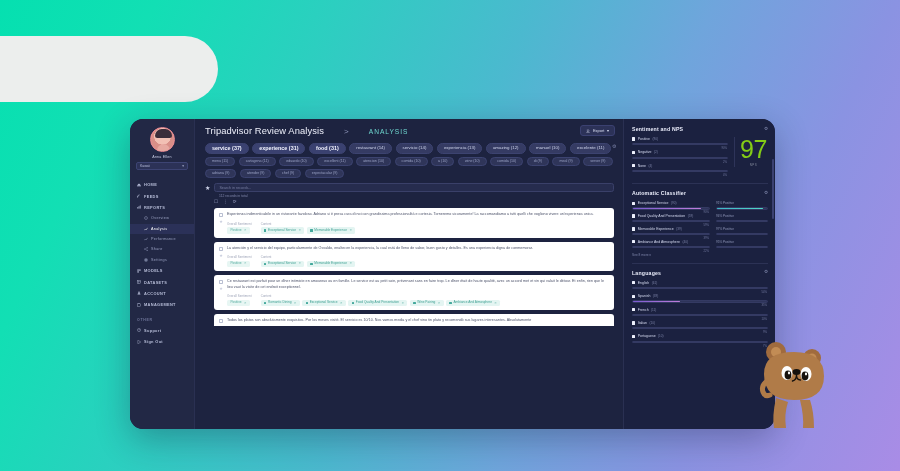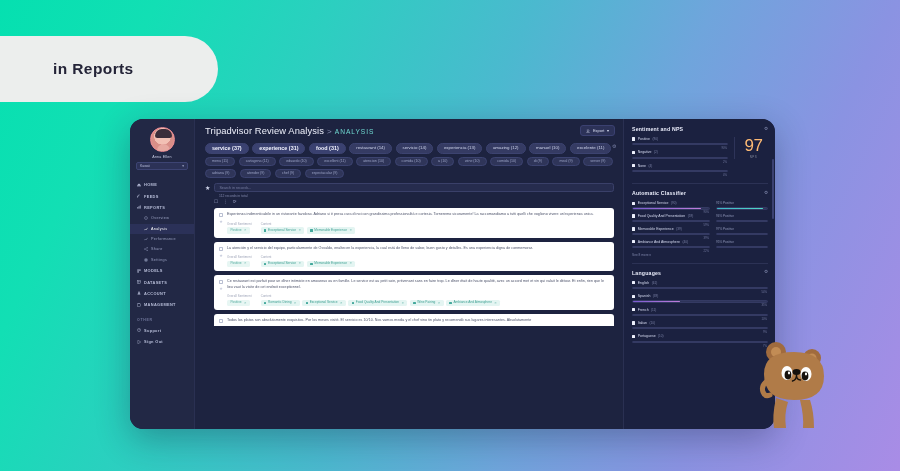--- a/index.html
+++ b/index.html
@@ -80,21 +80,21 @@
   .nav-item.active.sub { background: #2b3158; }
   .ni { width: 4px; height: 4px; flex: 0 0 4px; position: relative; }
   .ni svg { width: 4px; height: 4px; display: block; }
 
   
   .main { flex: 1; min-width: 0; display: flex; flex-direction: column; }
   .topbar {
     height: 23px; display: flex; align-items: center; justify-content: space-between;
     padding: 0 8px 0 10px;
   }
-  .crumb { display: flex; align-items: baseline; gap: 3px; }
+  .crumb { display: flex; align-items: baseline; gap: 20px; }
   .crumb-title { font-size: 9.4px; color: #edeffa; letter-spacing: .1px; }
   .crumb-sep { font-size: 8px; color: #8d94b8; }
   .crumb-sub { font-size: 6.6px; color: #6fd8d0; letter-spacing: 1px; }
   .export-btn {
     display: flex; align-items: center; gap: 2.5px;
     background: #2c3258; border: .5px solid #3b4171; border-radius: 3px;
     padding: 2.2px 5px; font-size: 4px; color: #d6dbef;
   }
 
   
@@ -176,21 +176,21 @@
   .scount { font-size: 3.1px; color: #7b82a6; }
   .track {
     position: relative; height: 2.1px; background: #2e345a; border-radius: 2px;
     margin-top: 2.3px; border: .4px solid #343a63;
   }
   .fill { position: absolute; left: 0; top: 0; bottom: 0; border-radius: 2px; }
   .fill.teal { background: linear-gradient(90deg,#3fb5c8,#4fd7c6); }
   .fill.violet { background: linear-gradient(90deg,#7a5bd0,#c07ddb); }
   .pct { position: absolute; right: 0; top: 3px; font-size: 2.7px; color: #737aa0; }
   .nps-box { width: 34px; text-align: center; border-left: .5px solid #2e3459; padding-left: 4px; }
-  .nps-num { font-size: 17px; color: #fdba74; line-height: 1; letter-spacing: -.5px; }
+  .nps-num { font-size: 25px; color: #84cc16; line-height: 1; letter-spacing: -.5px; }
   .nps-lbl { font-size: 3px; color: #808799; letter-spacing: .5px; margin-top: 1px; }
 
   .cls-row { display: flex; gap: 6px; margin-bottom: 4.5px; }
   .cls-left { flex: 1; min-width: 0; }
   .cls-right { width: 52px; flex: 0 0 52px; }
   .cls-right-lbl { font-size: 3.1px; color: #8d94b6; margin-bottom: 2px; }
   .see-more { font-size: 3.2px; color: #7f86ab; margin-top: 2px; }
 
   
   .mascot { position: absolute; left: 756px; top: 328px; width: 74px; height: 102px; }
@@ -198,21 +198,20 @@
   
   .vscroll {
     position: absolute; right: 1.5px; top: 40px; width: 1.6px; height: 60px;
     background: #3b4170; border-radius: 2px;
   }
 </style>
 </head>
 <body>
 
 <div class="banner">
-  <div class="banner-line">in Reports</div>
 </div>
 
 <div class="dash">
 
   <div class="sidebar">
     <div class="avatar-wrap">
       <div class="avatar"></div>
       <div class="user-name">Anna Ellen</div>
     </div>
     <div class="kawaii-select">

